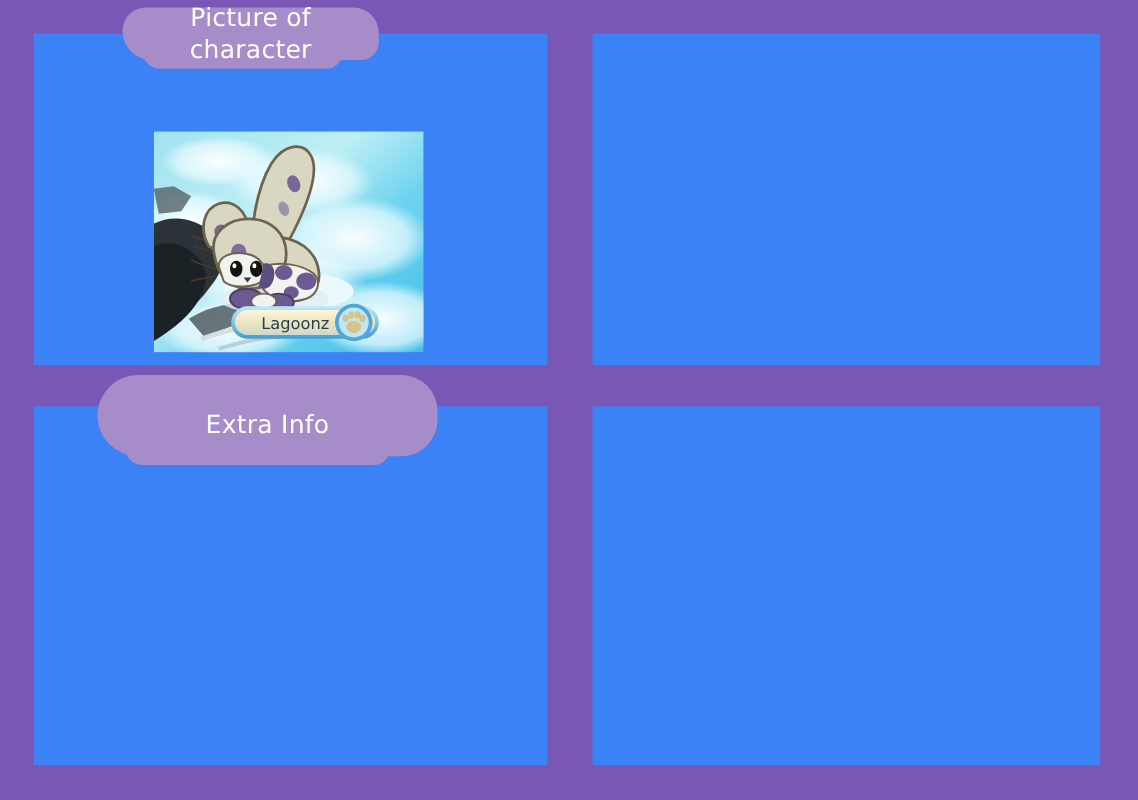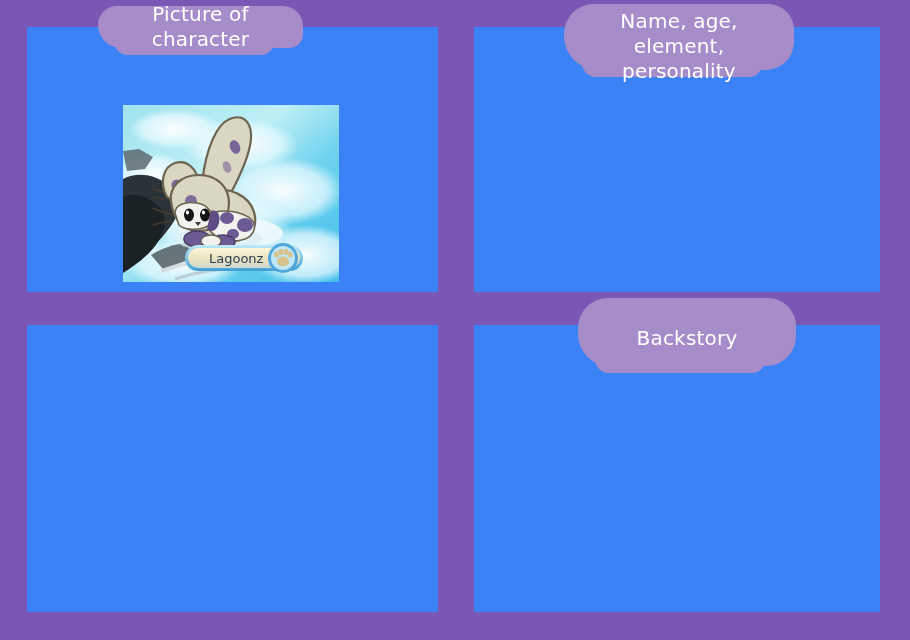--- a/index.html
+++ b/index.html
@@ -206,18 +206,17 @@
   <div class="card card-bottom-left">
     
   </div>
 
   <div class="card card-bottom-right">
     
   </div>
 
   <div class="bubble bubble-picture">Picture of character</div>
 
-  <div class="bubble bubble-name">Name, age, element, personality</div>
-
-
-  <div class="bubble bubble-backstory">Backstory</div>
+
+  <div class="bubble bubble-extra">Extra Info</div>
+
 
 </div>
 
 </body></html>

